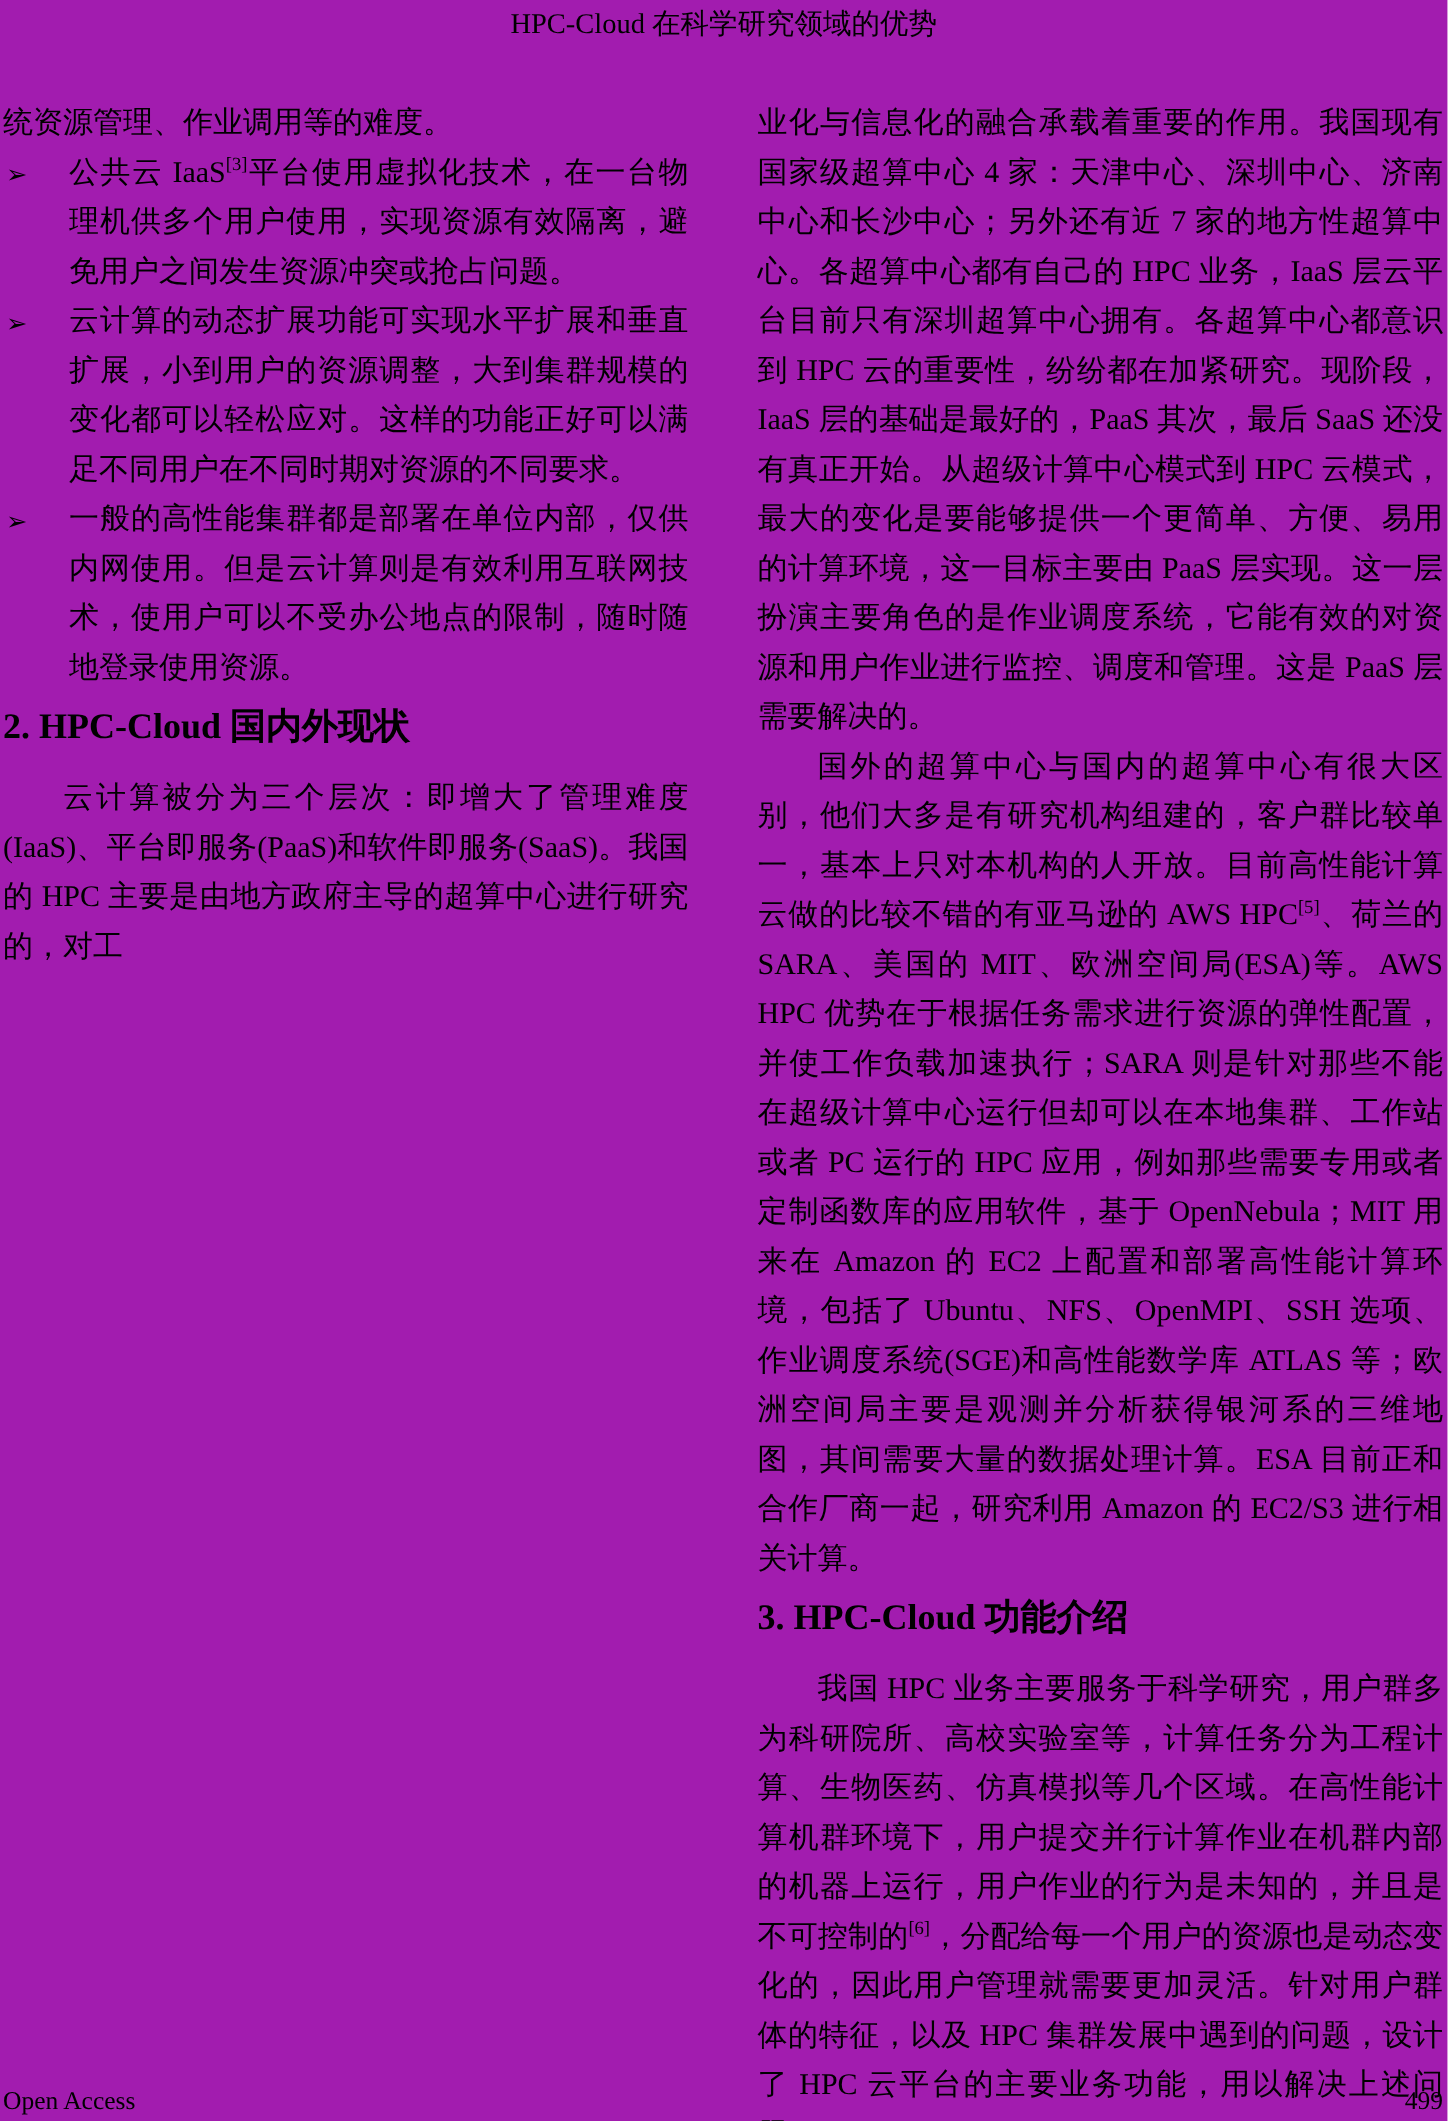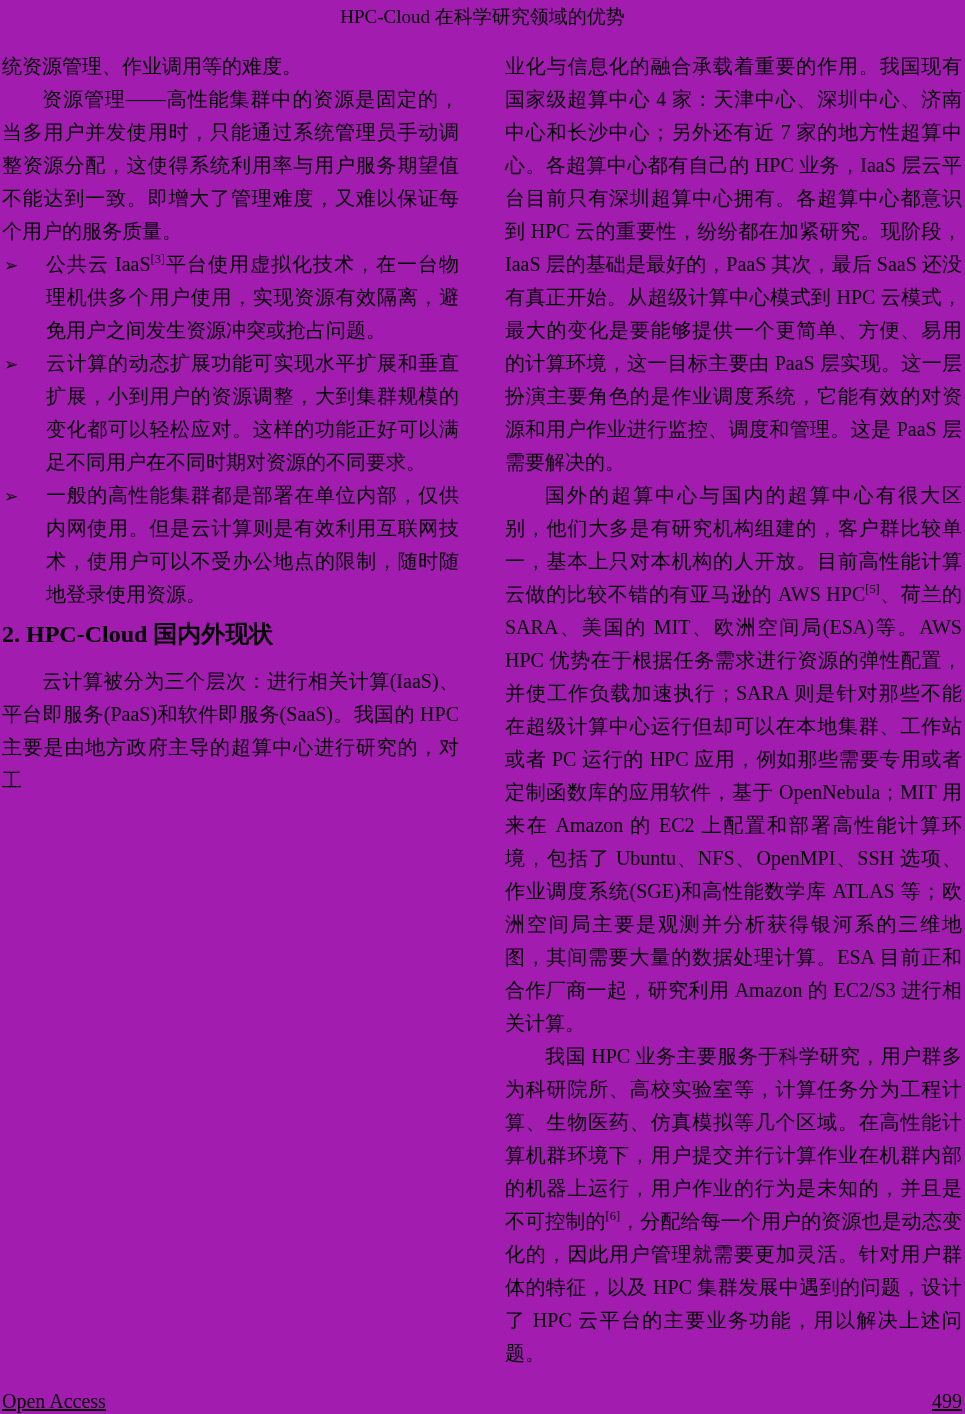--- a/index.html
+++ b/index.html
@@ -27,21 +27,21 @@
   }
   .col {
     width: 458px;
     font-size: 20px;
     line-height: 33px;
     text-align: justify;
     text-justify: inter-character;
   }
   .col p { margin: 0; }
   p.para { text-indent: 2em; }
-  p.para.noindent { text-indent: 0; }
+  p.para.noindent { text-indent: 0; margin-top: 16px; }
   p.bullet {
     position: relative;
     padding-left: 44px;
     text-indent: 0;
   }
   .bullet-marker {
     position: absolute;
     left: 2px;
     top: 1px;
     font-size: 17px;
@@ -59,46 +59,45 @@
     line-height: 0;
     vertical-align: super;
   }
   .footer {
     position: absolute;
     left: 2px;
     right: 3px;
     bottom: 2px;
     display: flex;
     justify-content: space-between;
-    font-size: 20px;
+    font-size: 17px;
     line-height: 22px;
-    text-decoration: underline;
   }
 </style>
 </head>
 <body>
 
 <div class="page">
   <div class="header">
     <span>HPC-Cloud 在科学研究领域的优势</span>
   </div>
 
   <div class="body-columns">
     <div class="col" id="col-left">
         <p class="para noindent">统资源管理、作业调用等的难度。</p>
-        <p class="para">资源管理——高性能集群中的资源是固定的，当多用户并发使用时，只能通过系统管理员手动调整资源分配，这使得系统利用率与用户服务期望值不能达到一致。即增大了管理难度，又难以保证每个用户的服务质量。</p>
         <p class="bullet"><span class="bullet-marker">➢</span>公共云 IaaS<sup>[3]</sup>平台使用虚拟化技术，在一台物理机供多个用户使用，实现资源有效隔离，避免用户之间发生资源冲突或抢占问题。</p>
         <p class="bullet"><span class="bullet-marker">➢</span>云计算的动态扩展功能可实现水平扩展和垂直扩展，小到用户的资源调整，大到集群规模的变化都可以轻松应对。这样的功能正好可以满足不同用户在不同时期对资源的不同要求。</p>
         <p class="bullet"><span class="bullet-marker">➢</span>一般的高性能集群都是部署在单位内部，仅供内网使用。但是云计算则是有效利用互联网技术，使用户可以不受办公地点的限制，随时随地登录使用资源。</p>
         <h2 class="section-heading">2. HPC-Cloud 国内外现状</h2>
-        <p class="para">云计算被分为三个层次：进行相关计算(IaaS)、平台即服务(PaaS)和软件即服务(SaaS)。我国的 HPC 主要是由地方政府主导的超算中心进行研究的，对工</p>
+        <p class="para">云计算被分为三个层次：即增大了管理难度(IaaS)、平台即服务(PaaS)和软件即服务(SaaS)。我国的 HPC 主要是由地方政府主导的超算中心进行研究的，对工</p>
       </div>
     <div class="col" id="col-right">
         <p class="para noindent">业化与信息化的融合承载着重要的作用。我国现有国家级超算中心 4 家：天津中心、深圳中心、济南中心和长沙中心；另外还有近 7 家的地方性超算中心。各超算中心都有自己的 HPC 业务，IaaS 层云平台目前只有深圳超算中心拥有。各超算中心都意识到 HPC 云的重要性，纷纷都在加紧研究。现阶段，IaaS 层的基础是最好的，PaaS 其次，最后 SaaS 还没有真正开始。从超级计算中心模式到 HPC 云模式，最大的变化是要能够提供一个更简单、方便、易用的计算环境，这一目标主要由 PaaS 层实现。这一层扮演主要角色的是作业调度系统，它能有效的对资源和用户作业进行监控、调度和管理。这是 PaaS 层需要解决的。</p>
         <p class="para">国外的超算中心与国内的超算中心有很大区别，他们大多是有研究机构组建的，客户群比较单一，基本上只对本机构的人开放。目前高性能计算云做的比较不错的有亚马逊的 AWS HPC<sup>[5]</sup>、荷兰的 SARA、美国的 MIT、欧洲空间局(ESA)等。AWS HPC 优势在于根据任务需求进行资源的弹性配置，并使工作负载加速执行；SARA 则是针对那些不能在超级计算中心运行但却可以在本地集群、工作站或者 PC 运行的 HPC 应用，例如那些需要专用或者定制函数库的应用软件，基于 OpenNebula；MIT 用来在 Amazon 的 EC2 上配置和部署高性能计算环境，包括了 Ubuntu、NFS、OpenMPI、SSH 选项、作业调度系统(SGE)和高性能数学库 ATLAS 等；欧洲空间局主要是观测并分析获得银河系的三维地图，其间需要大量的数据处理计算。ESA 目前正和合作厂商一起，研究利用 Amazon 的 EC2/S3 进行相关计算。</p>
+        <h2 class="section-heading">3. HPC-Cloud 功能介绍</h2>
         <p class="para">我国 HPC 业务主要服务于科学研究，用户群多为科研院所、高校实验室等，计算任务分为工程计算、生物医药、仿真模拟等几个区域。在高性能计算机群环境下，用户提交并行计算作业在机群内部的机器上运行，用户作业的行为是未知的，并且是不可控制的<sup>[6]</sup>，分配给每一个用户的资源也是动态变化的，因此用户管理就需要更加灵活。针对用户群体的特征，以及 HPC 集群发展中遇到的问题，设计了 HPC 云平台的主要业务功能，用以解决上述问题。</p>
       </div>
   </div>
 
   <div class="footer">
     <span>Open Access</span>
     <span>499</span>
   </div>
 </div>
 

